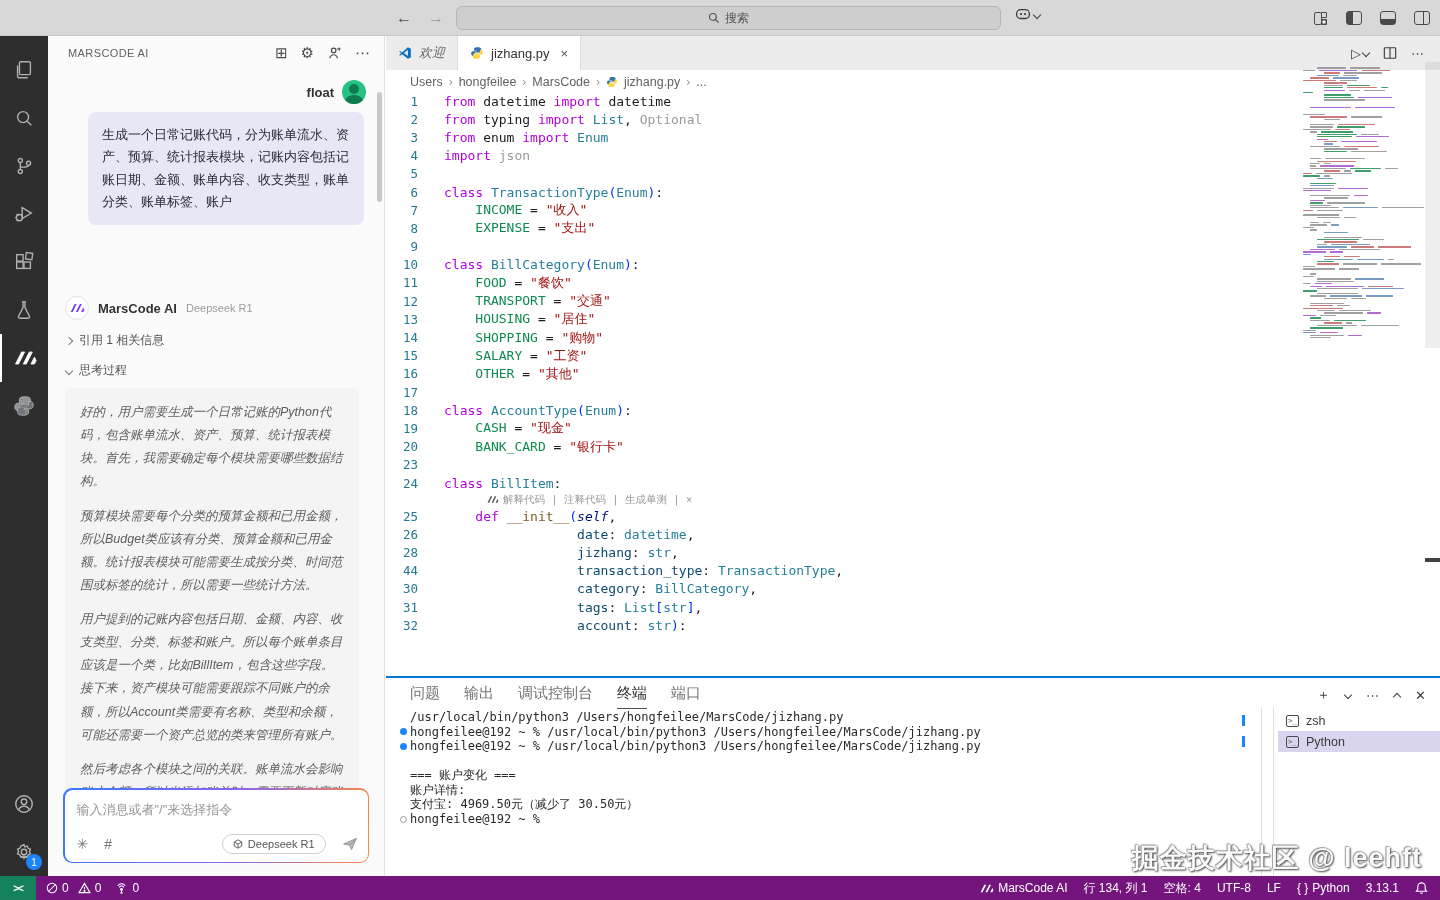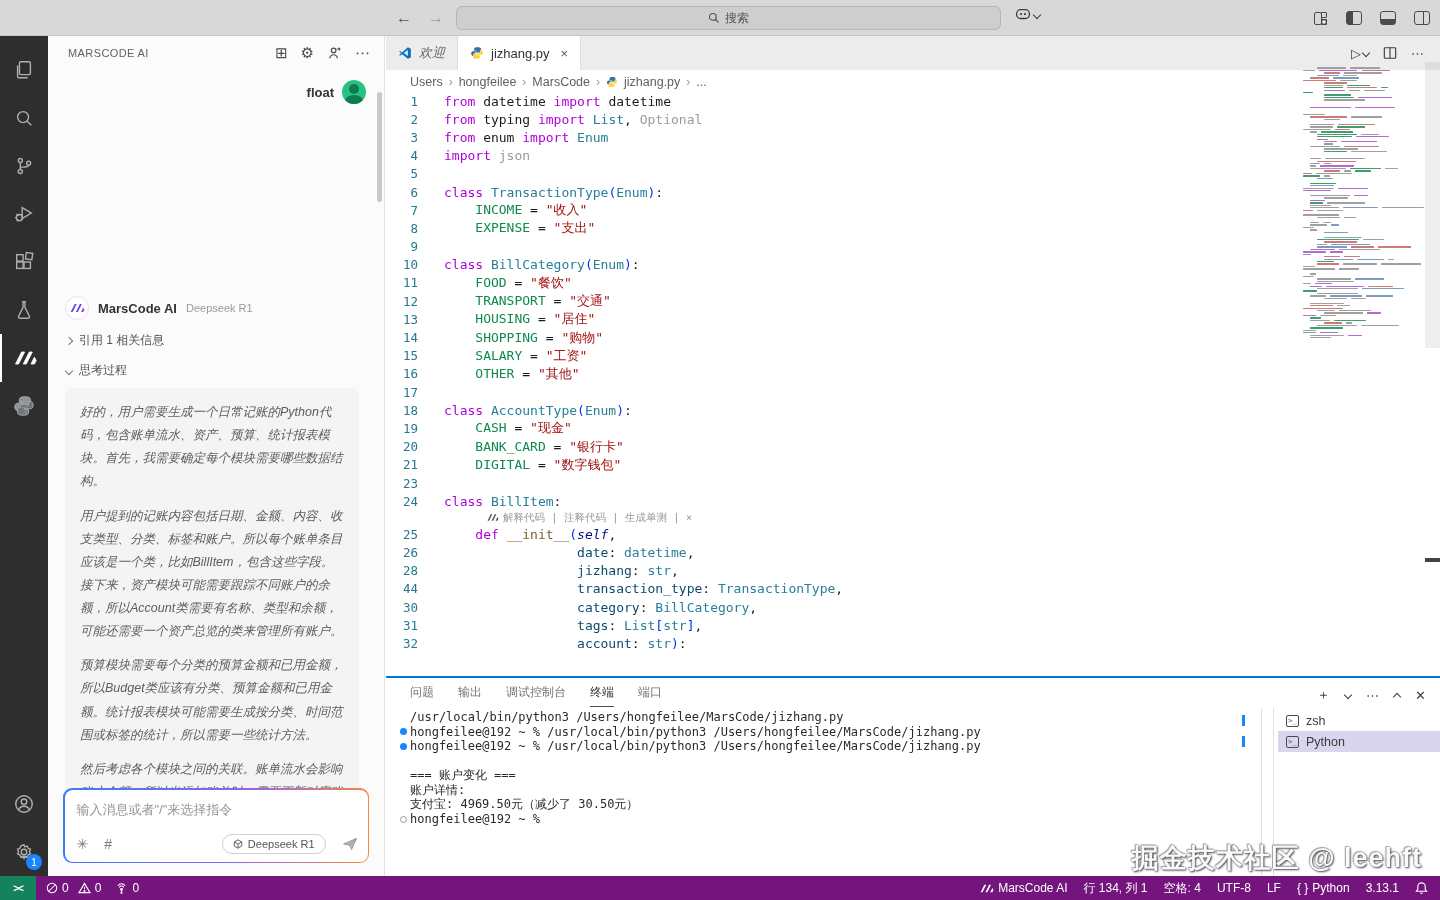--- a/index.html
+++ b/index.html
@@ -74,21 +74,21 @@
   .tk-param{color:#0c4a6e}.tk-const{color:#0f8a4e}.tk-dim{color:#9a9a9a}.tk-paren{color:#0431fa}
   .tk-self{color:#001080;font-style:italic}.tk-pl{color:#1b1b1b}
   .minimap { position:absolute; right:15px; top:29px; width:122px; height:280px; }
   .minimap div { position:absolute; border-radius:.5px; }
   .ovr { position:absolute; right:0; top:0; width:15px; bottom:0; }
   .ovr-slider { position:absolute; right:0; top:26px; width:15px; height:286px; background:rgba(90,90,90,.10); }
   .ovr-mark { position:absolute; right:0; top:522px; width:15px; height:4px; background:#424242; }
 
   
   .panel { position:absolute; left:386px; top:676px; width:1054px; height:200px; background:#fff; border-top:2.5px solid #0078d4; }
-  .panel-tabs { position:absolute; left:24px; top:6px; display:flex; gap:24px; font-size:12px; color:#747474; }
+  .panel-tabs { position:absolute; left:24px; top:6px; display:flex; gap:24px; font-size:15px; color:#747474; }
   .panel-tab { padding-bottom:5px; }
   .panel-tab.active { color:#333; border-bottom:1.5px solid #505050; }
   .panel-actions { position:absolute; right:14px; top:8px; display:flex; gap:15px; color:#3c3c3c; font-size:13px; align-items:center; }
   .term { position:absolute; left:10px; top:32px; right:180px; bottom:4px; font-family:"DejaVu Sans Mono",monospace; font-size:12px; color:#2a2a2a; }
   .term-line { height:14.6px; display:flex; align-items:center; white-space:pre; }
   .term-line .mark { width:14px; flex:none; display:flex; align-items:center; justify-content:center; }
   .dot { width:7px; height:7px; border-radius:50%; background:#1a85ff; }
   .circle { width:7px; height:7px; border-radius:50%; border:1.2px solid #9a9a9a; }
   .term-sash { position:absolute; right:166px; top:30px; bottom:0; width:13px; background:#fff; border-left:1px solid #e0e0e0; border-right:1px solid #e0e0e0; }
   .term-ind { position:absolute; right:195px; width:3px; height:11px; background:#1a85ff; }
@@ -227,20 +227,21 @@
         </span>
         <span>⋯</span>
       </span>
     </div>
 
     <div class="user-row">
       <span>float</span>
       <span class="avatar"></span>
     </div>
 
+    <div class="user-bubble">生成一个日常记账代码，分为账单流水、资产、预算、统计报表模块，记账内容包括记账日期、金额、账单内容、收支类型，账单分类、账单标签、账户</div>
 
     <div class="ai-row">
       <span class="ai-logo">
         <svg width="16" height="12" viewBox="0 0 28 20">
             <path d="M3 17 L10 3 L13.5 3 L6.5 17 Z" fill="#5b4cf0"></path>
             <path d="M12 17 L19 3 L22.5 3 L15.5 17 Z" fill="#7a3bf0"></path>
             <path d="M21 17 L25 9 L27 13 L25 17 Z" fill="#9a3bf0"></path>
           </svg>
       </span>
       <span class="ai-name">MarsCode AI</span>
@@ -251,22 +252,22 @@
       <span class="chev right"></span>
       <span>引用 1 相关信息</span>
     </div>
     <div class="disclose" style="top:326px">
       <span class="chev down"></span>
       <span>思考过程</span>
     </div>
 
     <div class="think-box" id="think-box">
         <p>好的，用户需要生成一个日常记账的Python代码，包含账单流水、资产、预算、统计报表模块。首先，我需要确定每个模块需要哪些数据结构。</p>
+        <p>预算模块需要每个分类的预算金额和已用金额，所以Budget类应该有分类、预算金额和已用金额。统计报表模块可能需要生成按分类、时间范围或标签的统计，所以需要一些统计方法。</p>
         <p>用户提到的记账内容包括日期、金额、内容、收支类型、分类、标签和账户。所以每个账单条目应该是一个类，比如BillItem，包含这些字段。接下来，资产模块可能需要跟踪不同账户的余额，所以Account类需要有名称、类型和余额，可能还需要一个资产总览的类来管理所有账户。</p>
-        <p>预算模块需要每个分类的预算金额和已用金额，所以Budget类应该有分类、预算金额和已用金额。统计报表模块可能需要生成按分类、时间范围或标签的统计，所以需要一些统计方法。</p>
         <p>然后考虑各个模块之间的关联。账单流水会影响账户余额，所以当添加账单时，需要更新对应账户的余额。比如，支出时减少余额，收入时增加。资产模块需要汇总所有账户的总资产。</p>
       </div>
 
     <div class="sb-scroll"></div>
 
     <div class="chat-input-wrap">
       <div class="chat-input">
         <div class="ci-ph">输入消息或者"/"来选择指令</div>
         <div class="ci-row">
           <span style="font-size:14px">✳</span>
@@ -341,21 +342,20 @@
         <div class="code-row"><span class="ln">11</span><span class="src"><span class="tk-pl">    </span><span class="tk-const">FOOD</span><span class="tk-pl"> = </span><span class="tk-str">"餐饮"</span></span></div>
         <div class="code-row"><span class="ln">12</span><span class="src"><span class="tk-pl">    </span><span class="tk-const">TRANSPORT</span><span class="tk-pl"> = </span><span class="tk-str">"交通"</span></span></div>
         <div class="code-row"><span class="ln">13</span><span class="src"><span class="tk-pl">    </span><span class="tk-const">HOUSING</span><span class="tk-pl"> = </span><span class="tk-str">"居住"</span></span></div>
         <div class="code-row"><span class="ln">14</span><span class="src"><span class="tk-pl">    </span><span class="tk-const">SHOPPING</span><span class="tk-pl"> = </span><span class="tk-str">"购物"</span></span></div>
         <div class="code-row"><span class="ln">15</span><span class="src"><span class="tk-pl">    </span><span class="tk-const">SALARY</span><span class="tk-pl"> = </span><span class="tk-str">"工资"</span></span></div>
         <div class="code-row"><span class="ln">16</span><span class="src"><span class="tk-pl">    </span><span class="tk-const">OTHER</span><span class="tk-pl"> = </span><span class="tk-str">"其他"</span></span></div>
         <div class="code-row"><span class="ln">17</span><span class="src"></span></div>
         <div class="code-row"><span class="ln">18</span><span class="src"><span class="tk-kw">class</span><span class="tk-pl"> </span><span class="tk-cls">AccountType</span><span class="tk-paren">(</span><span class="tk-cls">Enum</span><span class="tk-paren">)</span><span class="tk-pl">:</span></span></div>
         <div class="code-row"><span class="ln">19</span><span class="src"><span class="tk-pl">    </span><span class="tk-const">CASH</span><span class="tk-pl"> = </span><span class="tk-str">"现金"</span></span></div>
         <div class="code-row"><span class="ln">20</span><span class="src"><span class="tk-pl">    </span><span class="tk-const">BANK_CARD</span><span class="tk-pl"> = </span><span class="tk-str">"银行卡"</span></span></div>
-        <div class="code-row"><span class="ln">21</span><span class="src"><span class="tk-pl">    </span><span class="tk-const">DIGITAL</span><span class="tk-pl"> = </span><span class="tk-str">"数字钱包"</span></span></div>
         <div class="code-row"><span class="ln">23</span><span class="src"></span></div>
         <div class="code-row"><span class="ln">24</span><span class="src"><span class="tk-kw">class</span><span class="tk-pl"> </span><span class="tk-cls">BillItem</span><span class="tk-pl">:</span></span></div>
         <div class="lens-row">
           <svg width="13" height="9" viewBox="0 0 28 20">
             <path d="M3 17 L10 3 L13.5 3 L6.5 17 Z" fill="#555"></path>
             <path d="M12 17 L19 3 L22.5 3 L15.5 17 Z" fill="#555"></path>
             <path d="M21 17 L25 9 L27 13 L25 17 Z" fill="#555"></path>
           </svg>
           <span>解释代码 | 注释代码 | 生成单测 | ×</span>
         </div>

